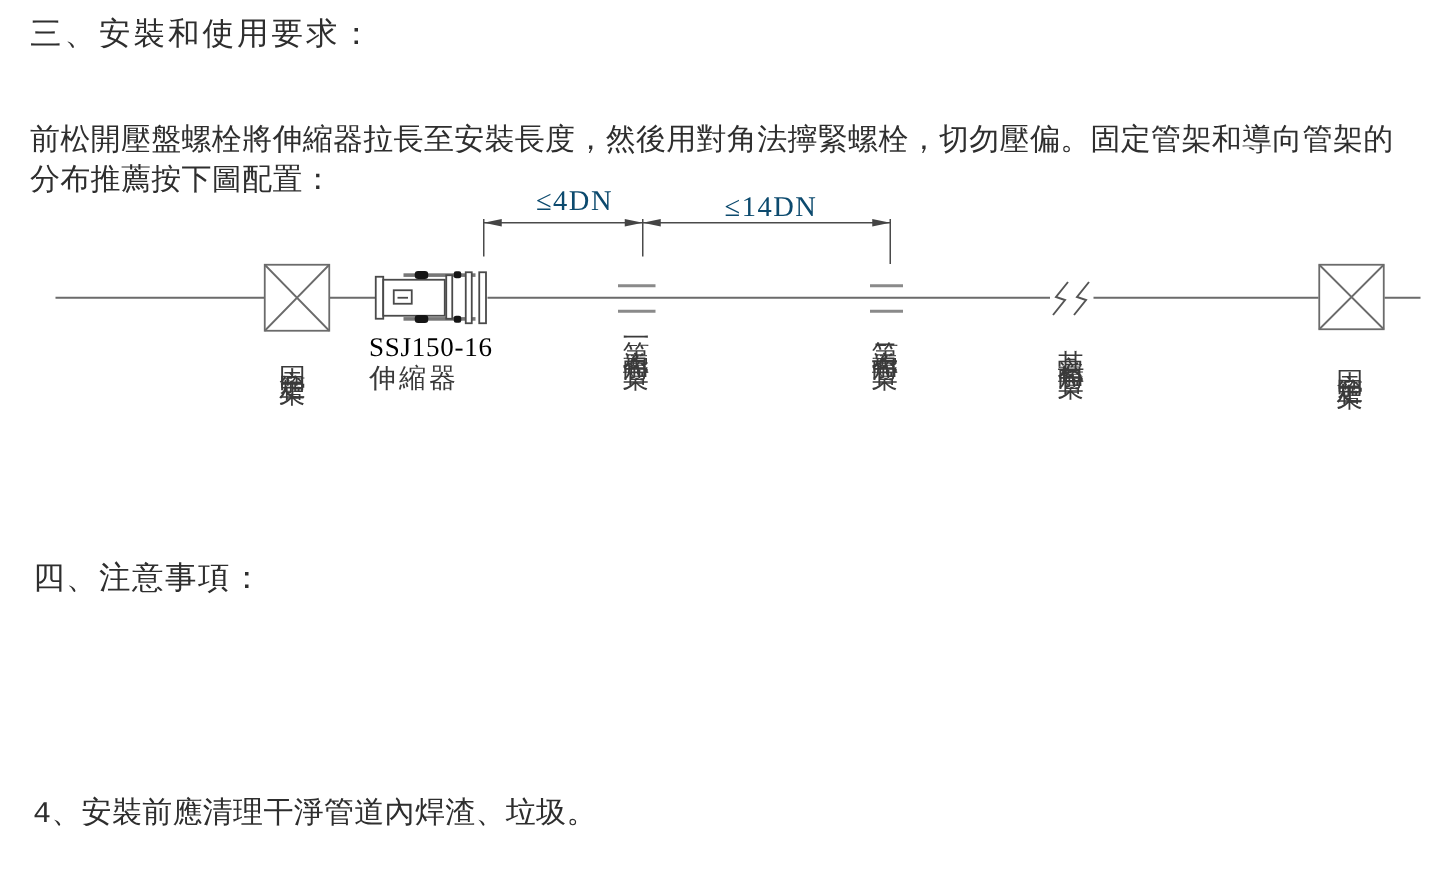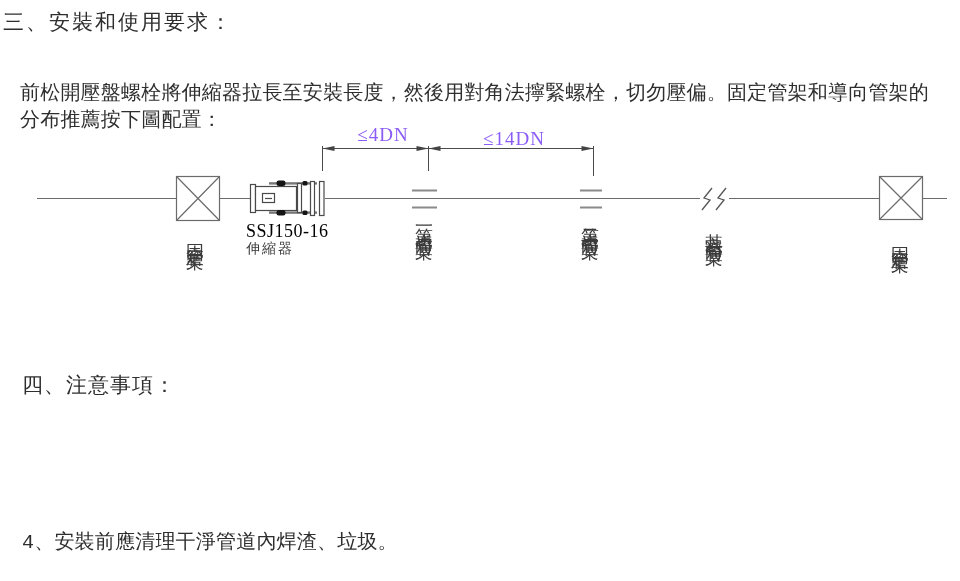--- a/index.html
+++ b/index.html
@@ -2,36 +2,36 @@
 <html><head>
 <meta charset="utf-8">
 <style>
   html,body{margin:0;padding:0;background:#ffffff;}
   #page{
     position:relative;width:960px;height:581px;background:#ffffff;
     font-family:"Liberation Serif","DejaVu Serif",serif;
     color:#2e2e2e;overflow:hidden;
   }
   .abs{position:absolute;white-space:nowrap;}
-  .h3{left:3px;top:8px;font-size:21px;letter-spacing:2px;}
+  .h3{left:20px;top:8px;font-size:21px;letter-spacing:2px;}
   .pline{font-size:20px;letter-spacing:0.2px;}
   .p1{left:62px;top:51px;}
   .p2{left:20px;top:79px;}
   .p3{left:20px;top:106px;}
   .h4{left:22px;top:371px;font-size:21px;letter-spacing:1px;}
   .note{left:22px;font-size:20px;letter-spacing:0.2px;}
   .n1{top:416px;}
   .n2{top:455px;}
   .n3{top:492px;}
   .n4{top:528px;font-family:Liberation Mono, monospace;}
-  .dimlabel{font-size:19px;color:#8b5cf6;transform:translateX(-50%);letter-spacing:1px;}
+  .dimlabel{font-size:19px;color:#0c4a6e;transform:translateX(-50%);letter-spacing:1px;}
   .dml{left:383px;top:124px;}
   .dmr{left:514px;top:128px;}
   .model{left:246px;top:221px;font-size:18px;color:#000000;letter-spacing:0.5px;}
-  .modelname{left:246px;top:240px;font-size:14px;color:#3a3a3a;letter-spacing:2px;}
+  .modelname{left:246px;top:240px;font-size:18px;color:#3a3a3a;letter-spacing:2px;}
   .vlabel{
     writing-mode:vertical-rl;text-orientation:upright;
     font-size:18px;letter-spacing:3px;color:#3a3a3a;line-height:18px;
   }
   .vfl{left:186px;top:229px;}
   .vg1{left:415px;top:213px;}
   .vg2{left:581px;top:213px;}
   .vgo{left:705px;top:219px;}
   .vfr{left:891px;top:232px;}
   svg{position:absolute;left:0;top:0;}

